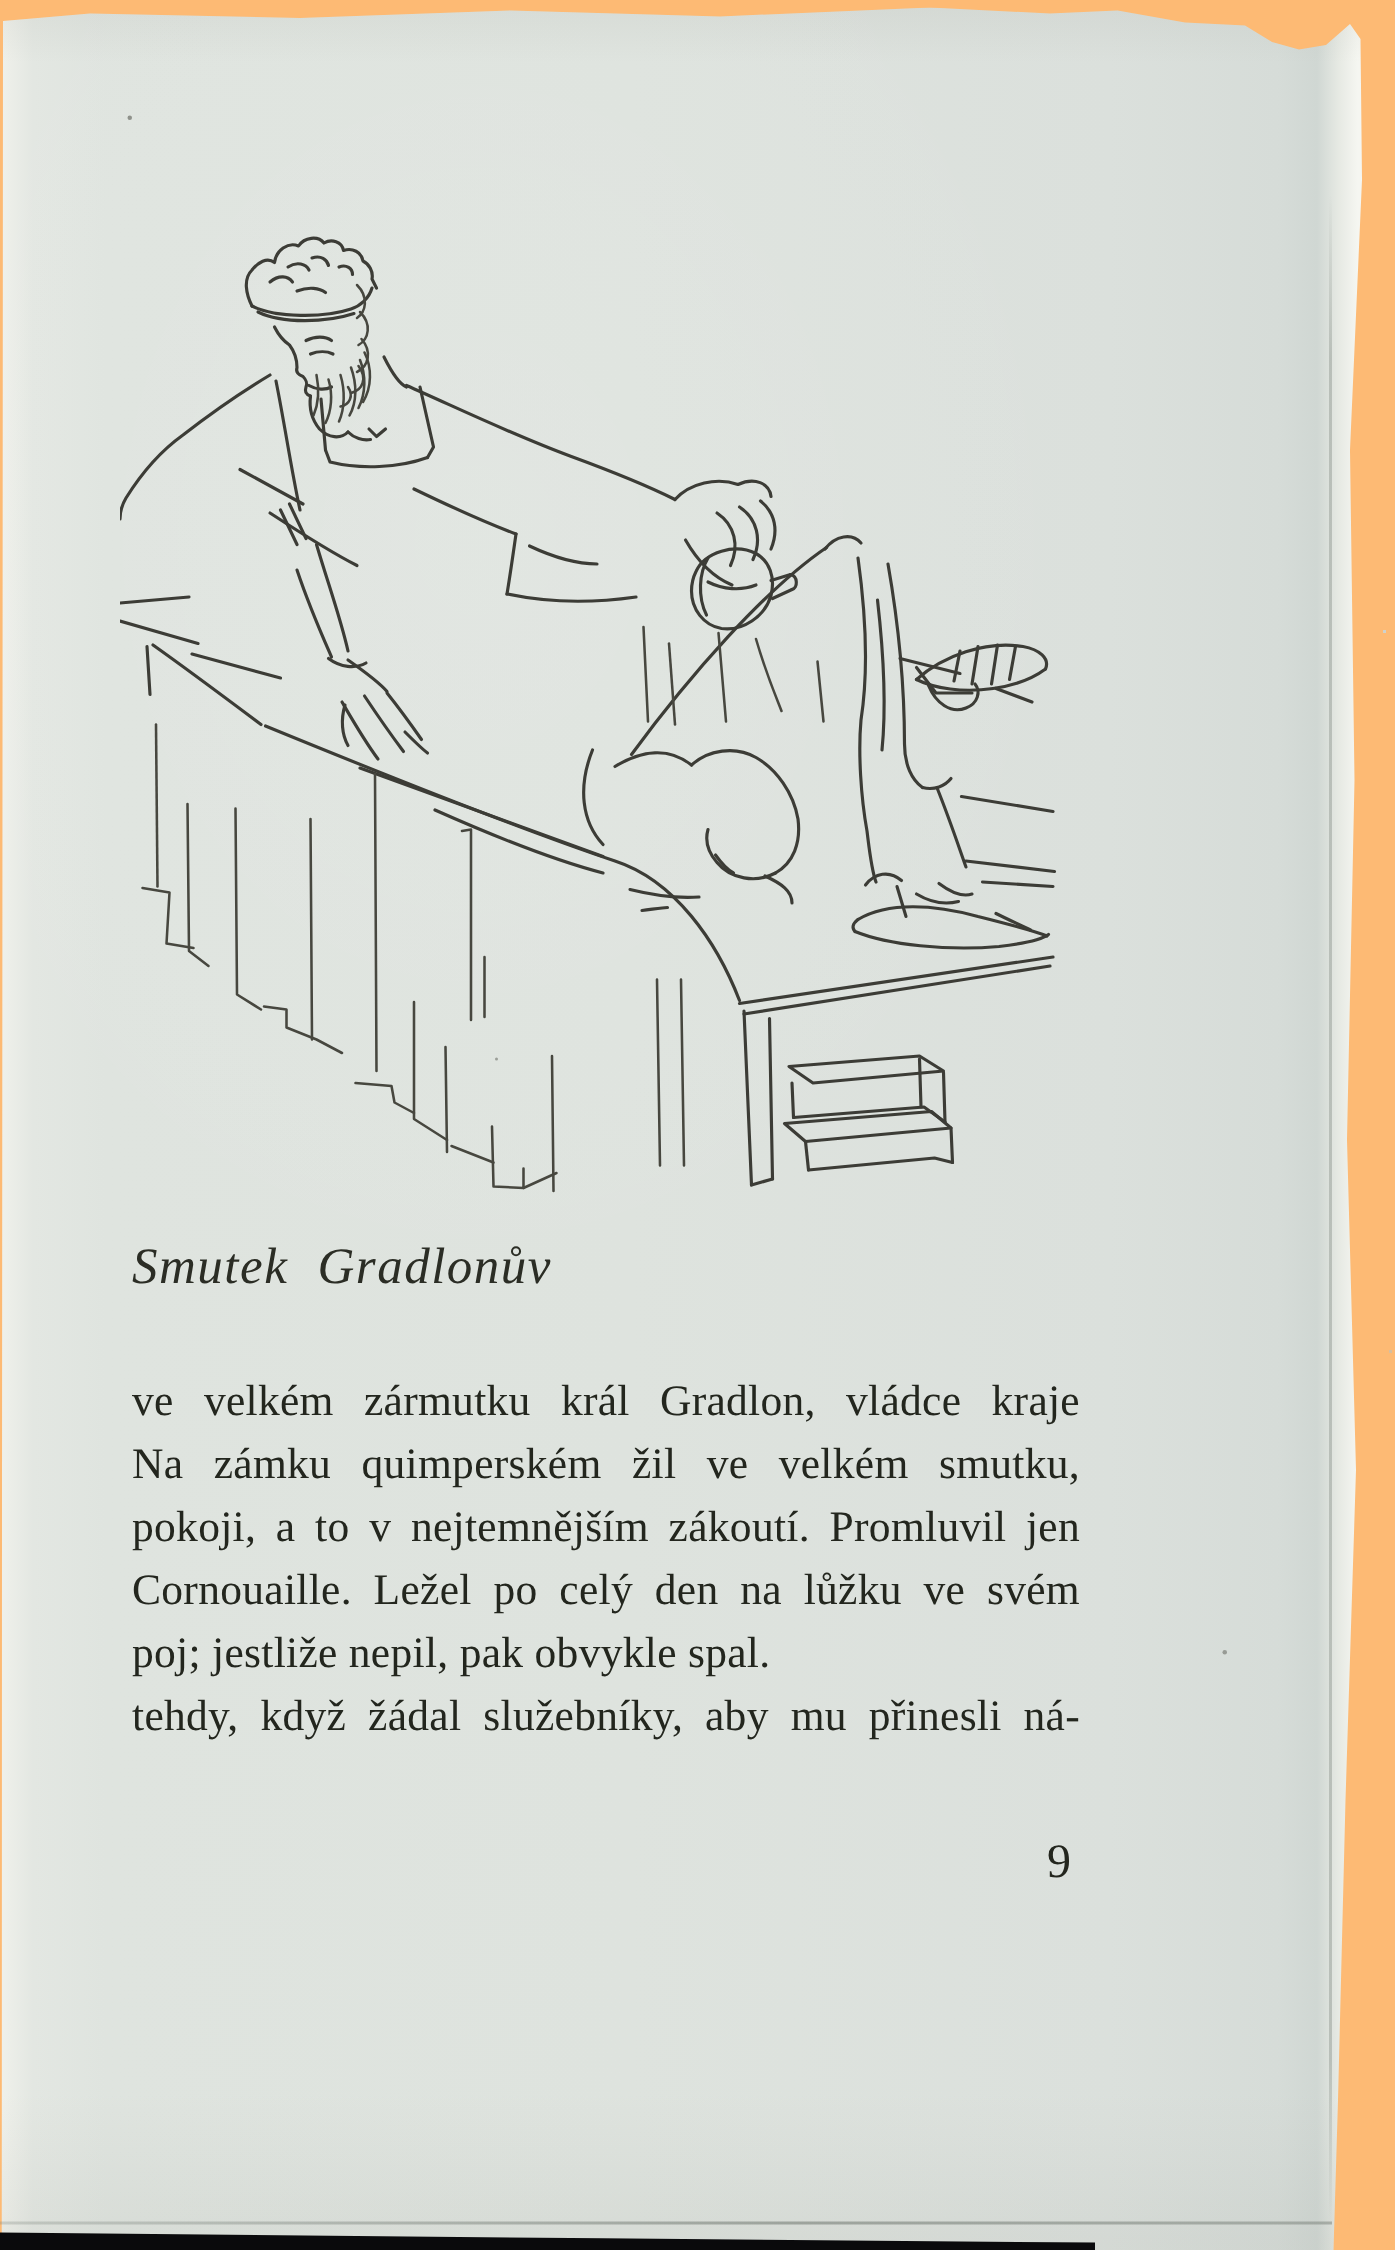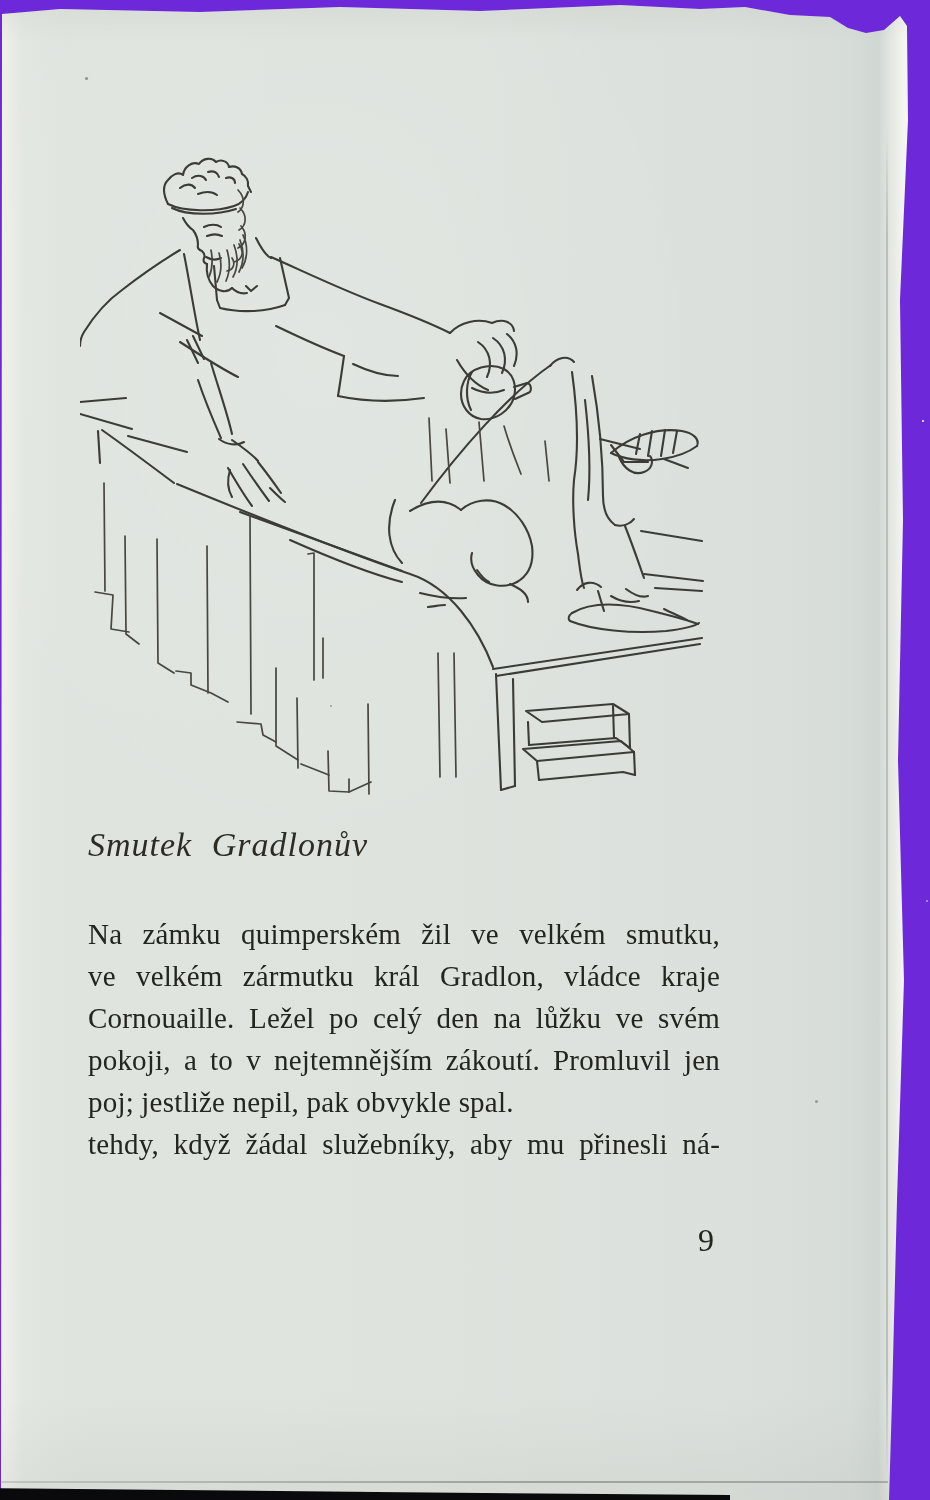--- a/index.html
+++ b/index.html
@@ -1,16 +1,16 @@
 <!DOCTYPE html>
 <html><head>
 <meta charset="utf-8">
 <style>
   html,body{margin:0;padding:0;background:#0b0b0d;}
-  .scan{position:relative;width:930px;height:1500px;background:#6d28d9;overflow:hidden;
+  .scan{position:relative;width:930px;height:1500px;background:#fdba74;overflow:hidden;
         font-family:"Liberation Serif", serif;}
   
   .scan::after{content:"";position:absolute;right:6px;top:420px;width:2px;height:2px;background:#cfd2cc;
         box-shadow:12px 210px 0 rgba(210,212,205,.7), 4px 480px 0 rgba(190,195,188,.6),
         18px 760px 0 rgba(200,204,198,.55), 9px 90px 0 rgba(180,184,178,.5);}
   .page{position:absolute;left:0;top:0;width:930px;height:1500px;
         background:
           radial-gradient(ellipse 620px 780px at 34% 24%, rgba(255,255,255,.10), rgba(255,255,255,0) 70%),
           linear-gradient(180deg, rgba(150,152,142,.12) 0, rgba(150,152,142,0) 42px),
           linear-gradient(180deg, rgba(0,0,0,0) 93%, rgba(150,152,142,.10) 99.5%),
@@ -246,24 +246,24 @@
         <path d="M443,599 L541,591 L554,602 L457,611 Z"></path>
         <path d="M457,611 L459,630"></path>
         <path d="M554,602 L555,625"></path>
         <path d="M459,630 L543,622 L555,625"></path>
       </g>
     </svg>
 
     <div class="title">Smutek Gradlonův</div>
 
     <div class="para">
+      <div class="line">ve velkém zármutku král Gradlon, vládce kraje</div>
       <div class="line">Na zámku quimperském žil ve velkém smutku,</div>
-      <div class="line">ve velkém zármutku král Gradlon, vládce kraje</div>
+      <div class="line">pokoji, a to v nejtemnějším zákoutí. Promluvil jen</div>
       <div class="line">Cornouaille. Ležel po celý den na lůžku ve svém</div>
-      <div class="line">pokoji, a to v nejtemnějším zákoutí. Promluvil jen</div>
       <div class="line last">poj; jestliže nepil, pak obvykle spal.</div>
       <div class="line">tehdy, když žádal služebníky, aby mu přinesli ná-</div>
     </div>
 
     <div class="folio">9</div>
 
     <div class="speck" style="left:85px;top:77px;width:3px;height:3px;opacity:.6"></div>
     <div class="speck" style="left:815px;top:1100px;width:3px;height:3px;opacity:.5"></div>
     <div class="speck" style="left:330px;top:705px;width:2px;height:2px;opacity:.5"></div>
   </div>

